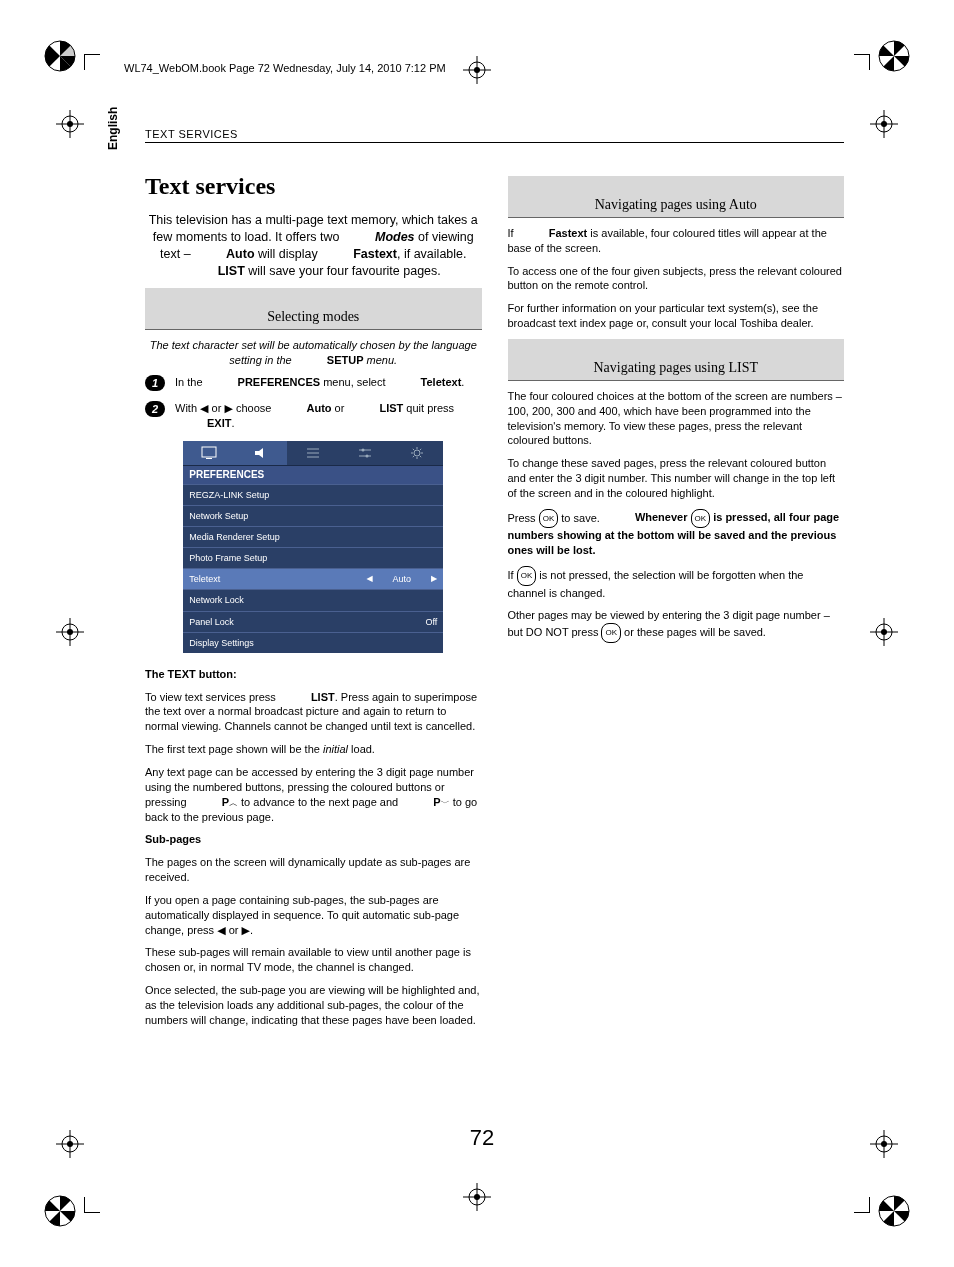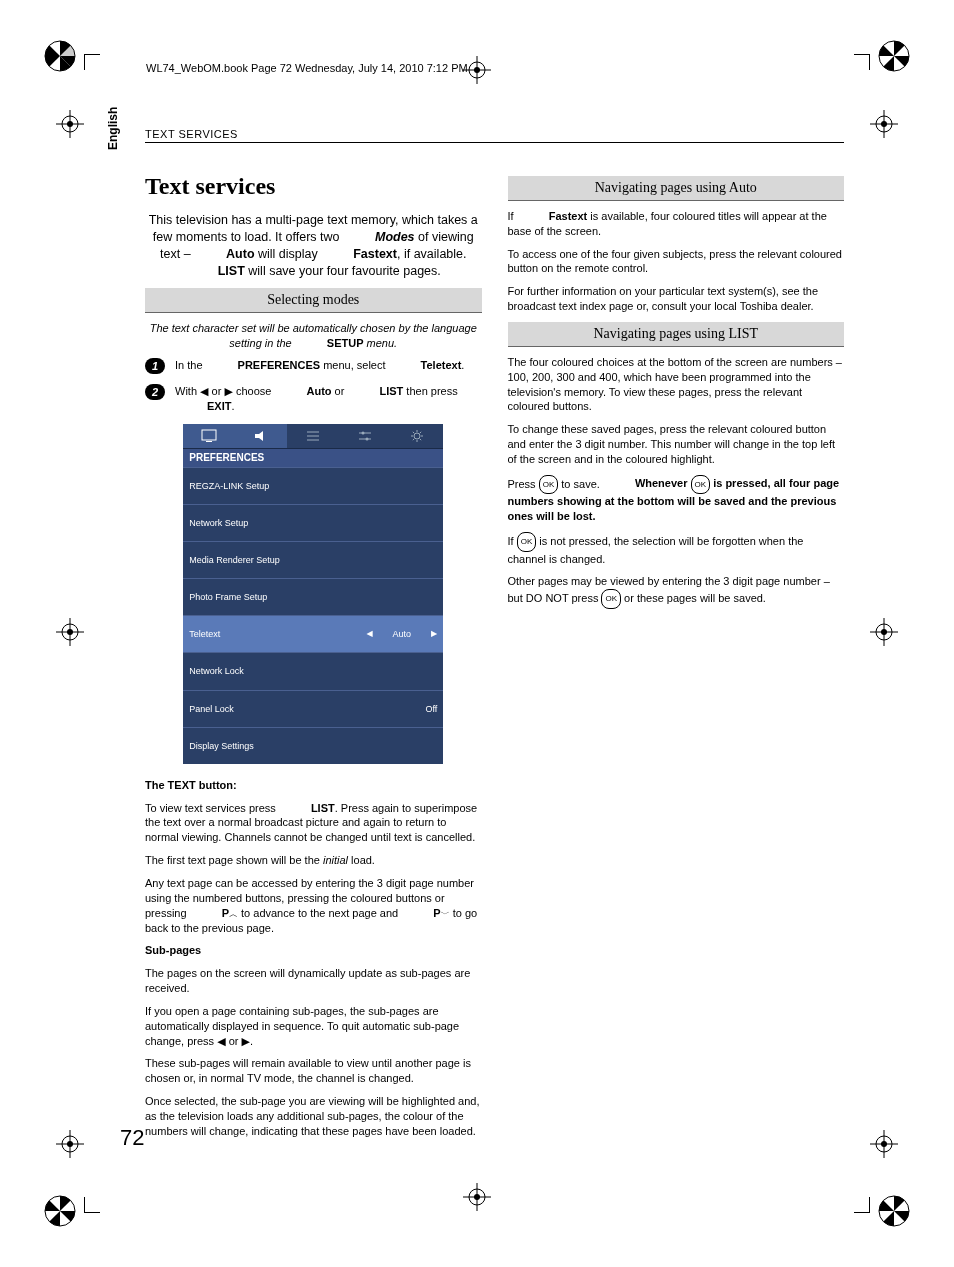--- a/index.html
+++ b/index.html
@@ -25,62 +25,62 @@
   .ch-bl2    { top: 1130px; left: 56px; }
   .ch-br2    { top: 1130px; right: 56px; }
 
   .crop-frame { position:absolute; top:54px; left:84px; right:84px; bottom:54px; pointer-events:none; }
   .crop-frame .corner { position:absolute; width:16px; height:16px; border:1px solid #000; border-width:0; }
   .crop-frame .c-tl { top:0; left:0; border-top-width:1px; border-left-width:1px; }
   .crop-frame .c-tr { top:0; right:0; border-top-width:1px; border-right-width:1px; }
   .crop-frame .c-bl { bottom:0; left:0; border-bottom-width:1px; border-left-width:1px; }
   .crop-frame .c-br { bottom:0; right:0; border-bottom-width:1px; border-right-width:1px; }
 
-  .running-header { position:absolute; top:62px; left:146px; font-size:11px; }
+  .running-header { position:absolute; top:62px; left:124px; font-size:11px; }
 
   .content { position: absolute; top: 120px; left: 110px; right: 110px; bottom: 120px; }
   .lang-tab { position:absolute; top:30px; left:-4px; transform: rotate(-90deg); transform-origin: left top; font-size:12px; font-weight:bold; }
 
   .section-header { position:absolute; top:8px; left:35px; font-size:11px; letter-spacing:0.5px; }
   .section-rule   { position:absolute; top:22px; left:35px; right:0; height:1px; background:#000; }
 
   .columns { position:absolute; top:50px; left:35px; right:0; bottom:0; display:flex; gap:26px; }
   .col { flex:1 1 0; font-size:11px; line-height:1.35; }
   .col p { margin-bottom:8px; }
 
   h1.title { font-family: Georgia, 'Times New Roman', serif; font-size:24px; font-weight:bold; margin-bottom:10px; }
   .intro { font-size:12.5px; line-height:1.35; margin-bottom:14px;text-align:center; }
   .intro b, .col b { font-weight:bold;margin-left:32px; }
   .intro i, .col i { font-style:italic; }
 
-  .subhead-bar { background:#d8d8d8; text-align:center; font-size:14px; padding:3px 0 2px; margin: 6px 0 8px; font-family: Georgia, serif; border-bottom:1px solid #666; }
+  .subhead-bar { background:#d8d8d8; text-align:center; font-size:14px; padding:20px 0 2px; margin: 6px 0 8px; font-family: Georgia, serif; border-bottom:1px solid #666; }
   .note-ital { font-style: italic; text-align:center; font-size:11px; margin-bottom:10px; }
 
   .step { display:flex; align-items:flex-start; gap:10px; margin-bottom:10px; }
   .step .badge { flex:0 0 auto; width:20px; height:16px; background:#000; color:#fff; border-radius:8px; font-size:11px; font-weight:bold; display:flex; align-items:center; justify-content:center; font-style:italic; padding-bottom:1px; }
   .step .txt { flex:1; font-size:11px; }
 
   .arrow { font-family: Arial; }
 
   .menu-shot { margin: 6px auto 14px; width: 260px; font-size:9px; color:#fff; }
   .menu-tabs { display:flex; background:#2a3f66; height:24px; align-items:center; }
   .menu-tabs .tab { flex:1; display:flex; align-items:center; justify-content:center; height:100%; }
   .menu-tabs .tab.sel { background:#3f5a8f; }
   .menu-tabs svg { width:16px; height:14px; display:block; }
   .menu-title { background:#3a5186; padding:2px 6px; font-size:10px; font-weight:bold; border-top:1px solid #1a2a48; }
-  .menu-row { display:flex; justify-content:space-between; align-items:center; padding:12px 6px; background:#2a3f66; border-top:1px solid #4a6090; font-size:9px; }
+  .menu-row { display:flex; justify-content:space-between; align-items:center; padding:4px 6px; background:#2a3f66; border-top:1px solid #4a6090; font-size:9px; }
   .menu-row.hl { background:#5a7ab8; }
   .menu-row.hl .val { display:flex; align-items:center; gap:20px;}
   .menu-row .arrow-s { font-size:8px; }
 
   .ok-pill { display:inline-block; border:1px solid #000; border-radius:8px; font-size:8px; padding:4px 3px; vertical-align:middle; line-height:1.2; }
 
   .para-head { font-weight:bold; margin-top:8px; margin-bottom:4px; font-size:11px; }
 
-  .page-num { position:absolute; bottom:-4px; left:10px; right:0; font-size:22px;margin-top:37px; }
+  .page-num { position:absolute; bottom:-4px; left:10px; right:0; text-align:center; font-size:22px;margin-top:37px; }
 
   .chev { display:inline-block; font-size:9px; vertical-align:middle; }
 </style>
 </head>
 <body>
 
 <div class="page">
 
   <div class="reg tl">
       <svg viewBox="0 0 32 32">
@@ -225,21 +225,21 @@
         <div class="step">
           <div class="badge">1</div>
           <div class="txt">
             <span>In the </span><b>PREFERENCES</b><span> menu, select </span><b>Teletext</b><span>.</span>
           </div>
         </div>
 
         <div class="step">
           <div class="badge">2</div>
           <div class="txt">
-            <span>With </span><span class="arrow">◀</span><span> or </span><span class="arrow">▶</span><span> choose </span><b>Auto</b><span> or </span><b>LIST</b><span> then press </span><b>EXIT</b><span>.</span>
+            <span>With </span><span class="arrow">◀</span><span> or </span><span class="arrow">▶</span><span> choose </span><b>Auto</b><span> or </span><b>LIST</b><span> quit press </span><b>EXIT</b><span>.</span>
           </div>
         </div>
 
         <div class="menu-shot">
           <div class="menu-tabs">
             <div class="tab sel">
                 <svg viewBox="0 0 16 14">
                   <rect x="1" y="1" width="14" height="10" fill="none" stroke="#fff"></rect>
                   <rect x="5" y="12" width="6" height="1" fill="#fff"></rect>
                 </svg>

